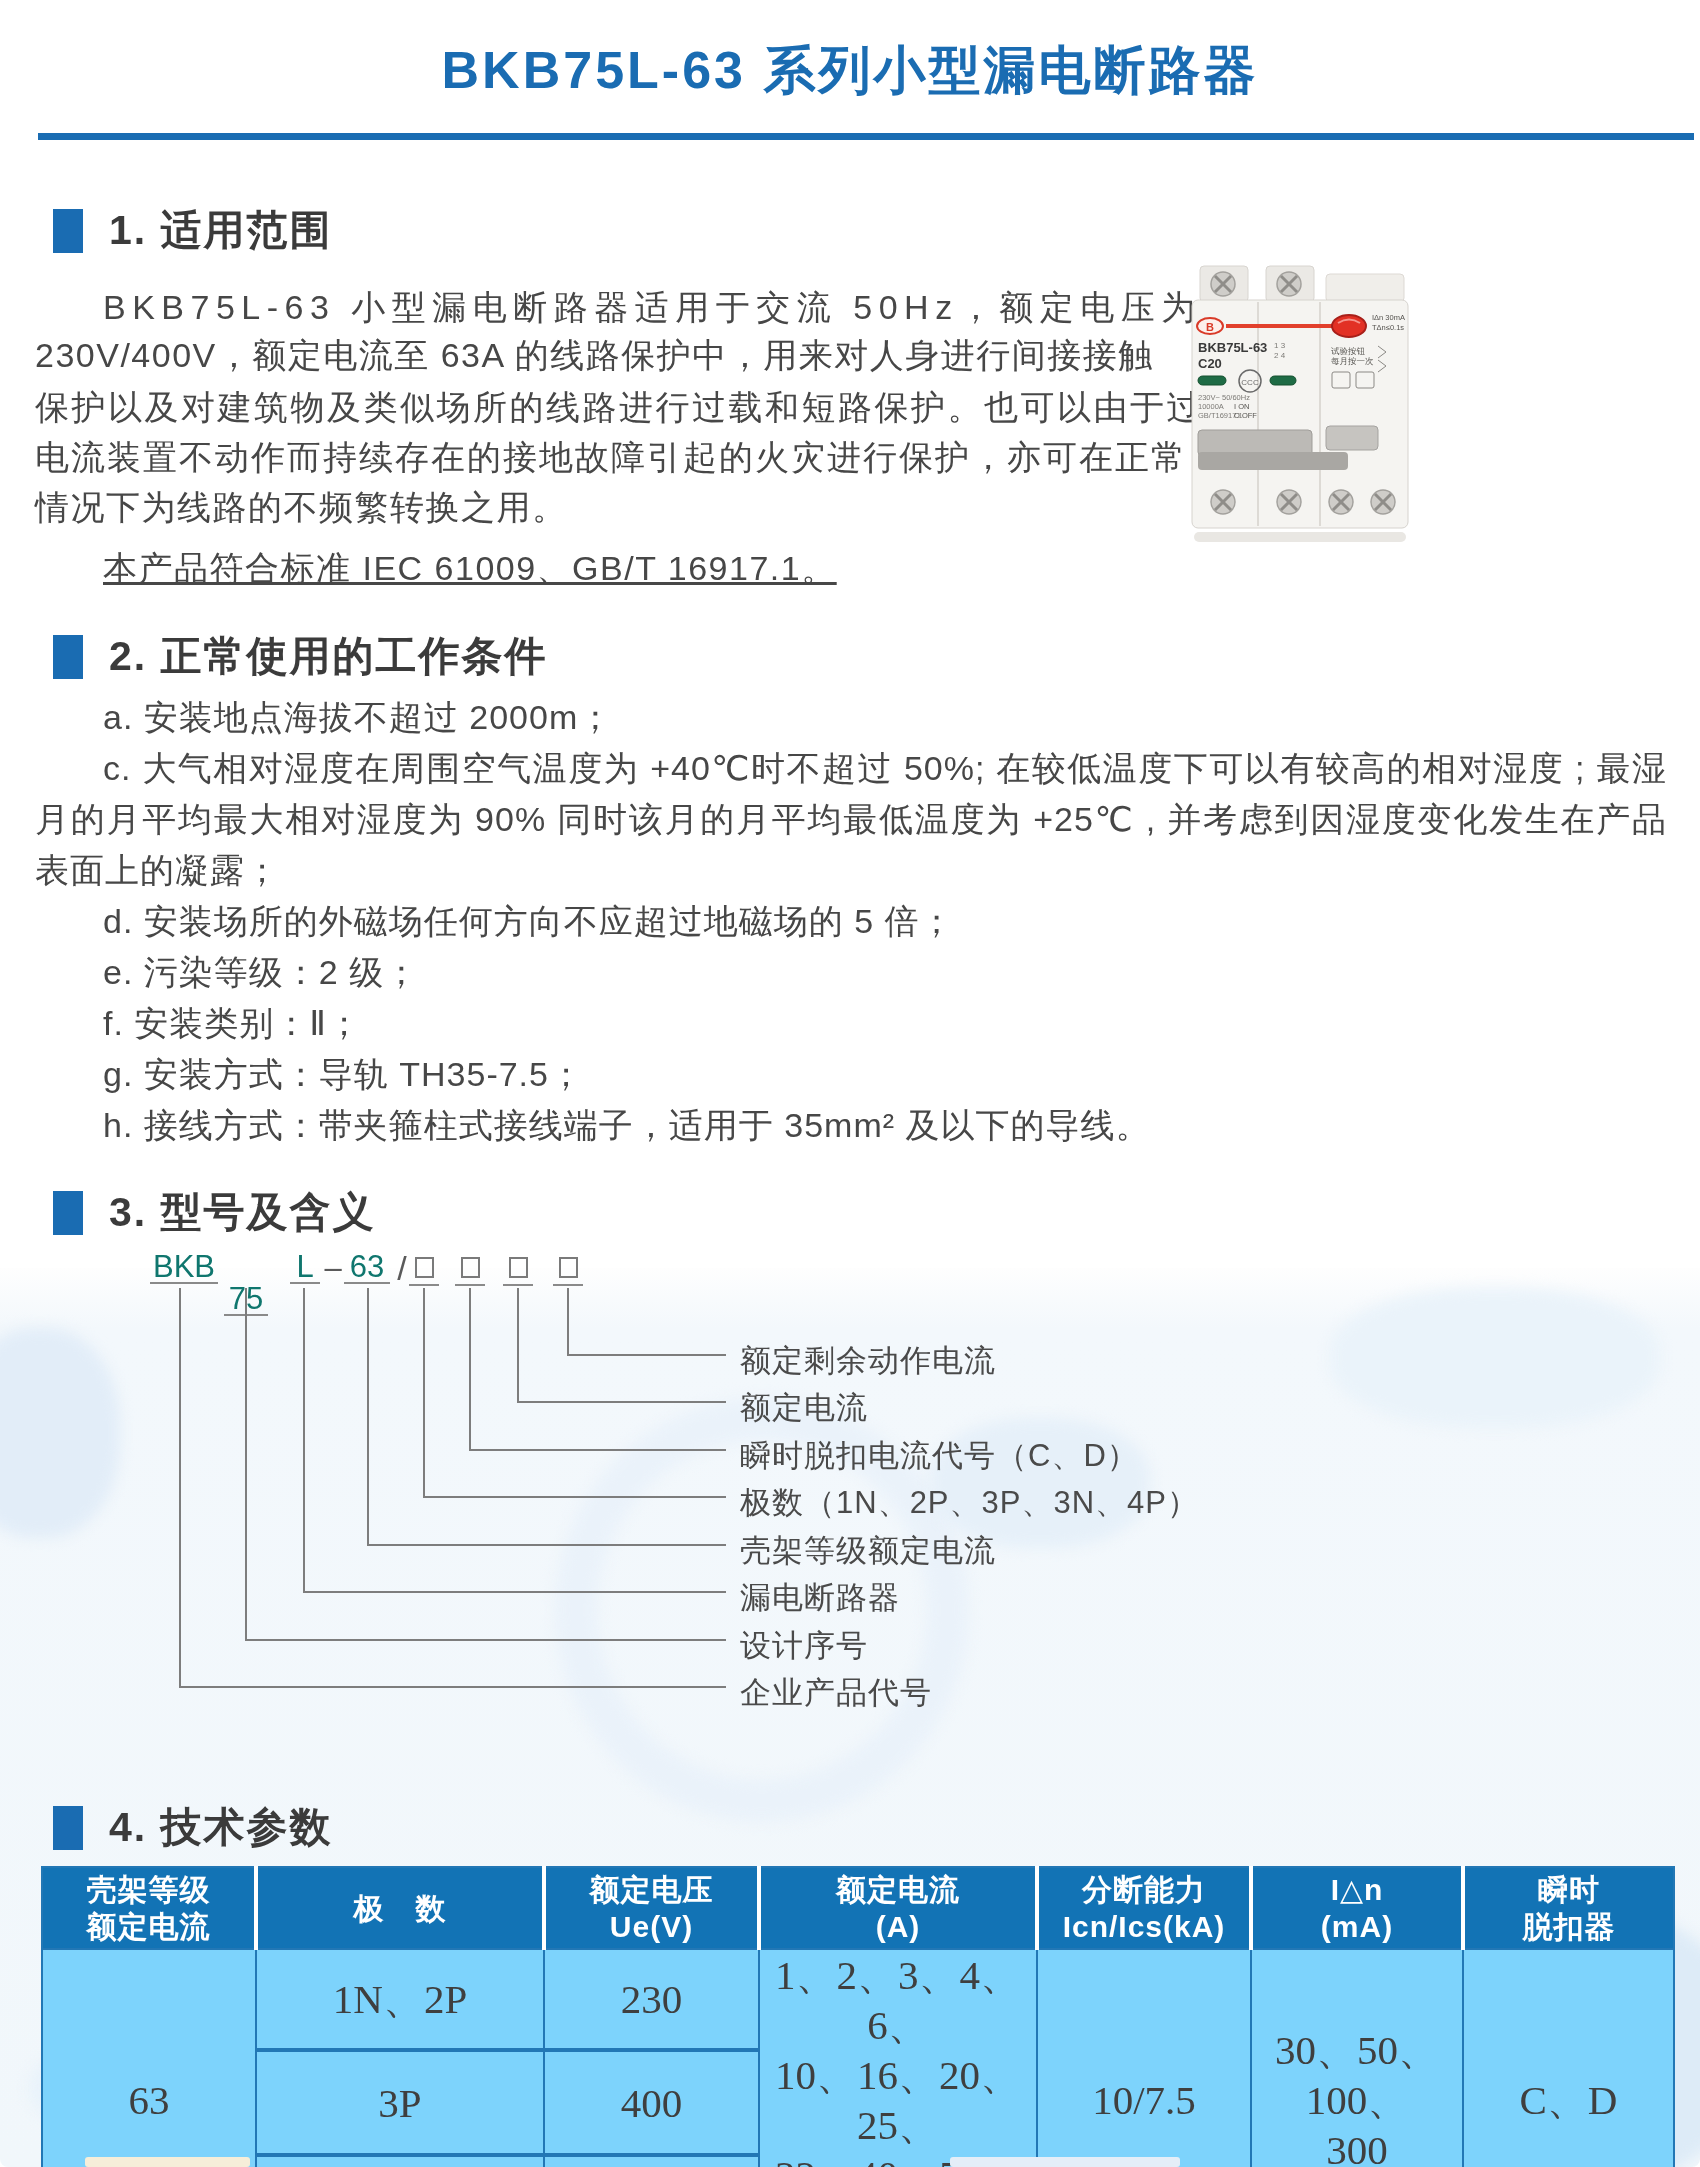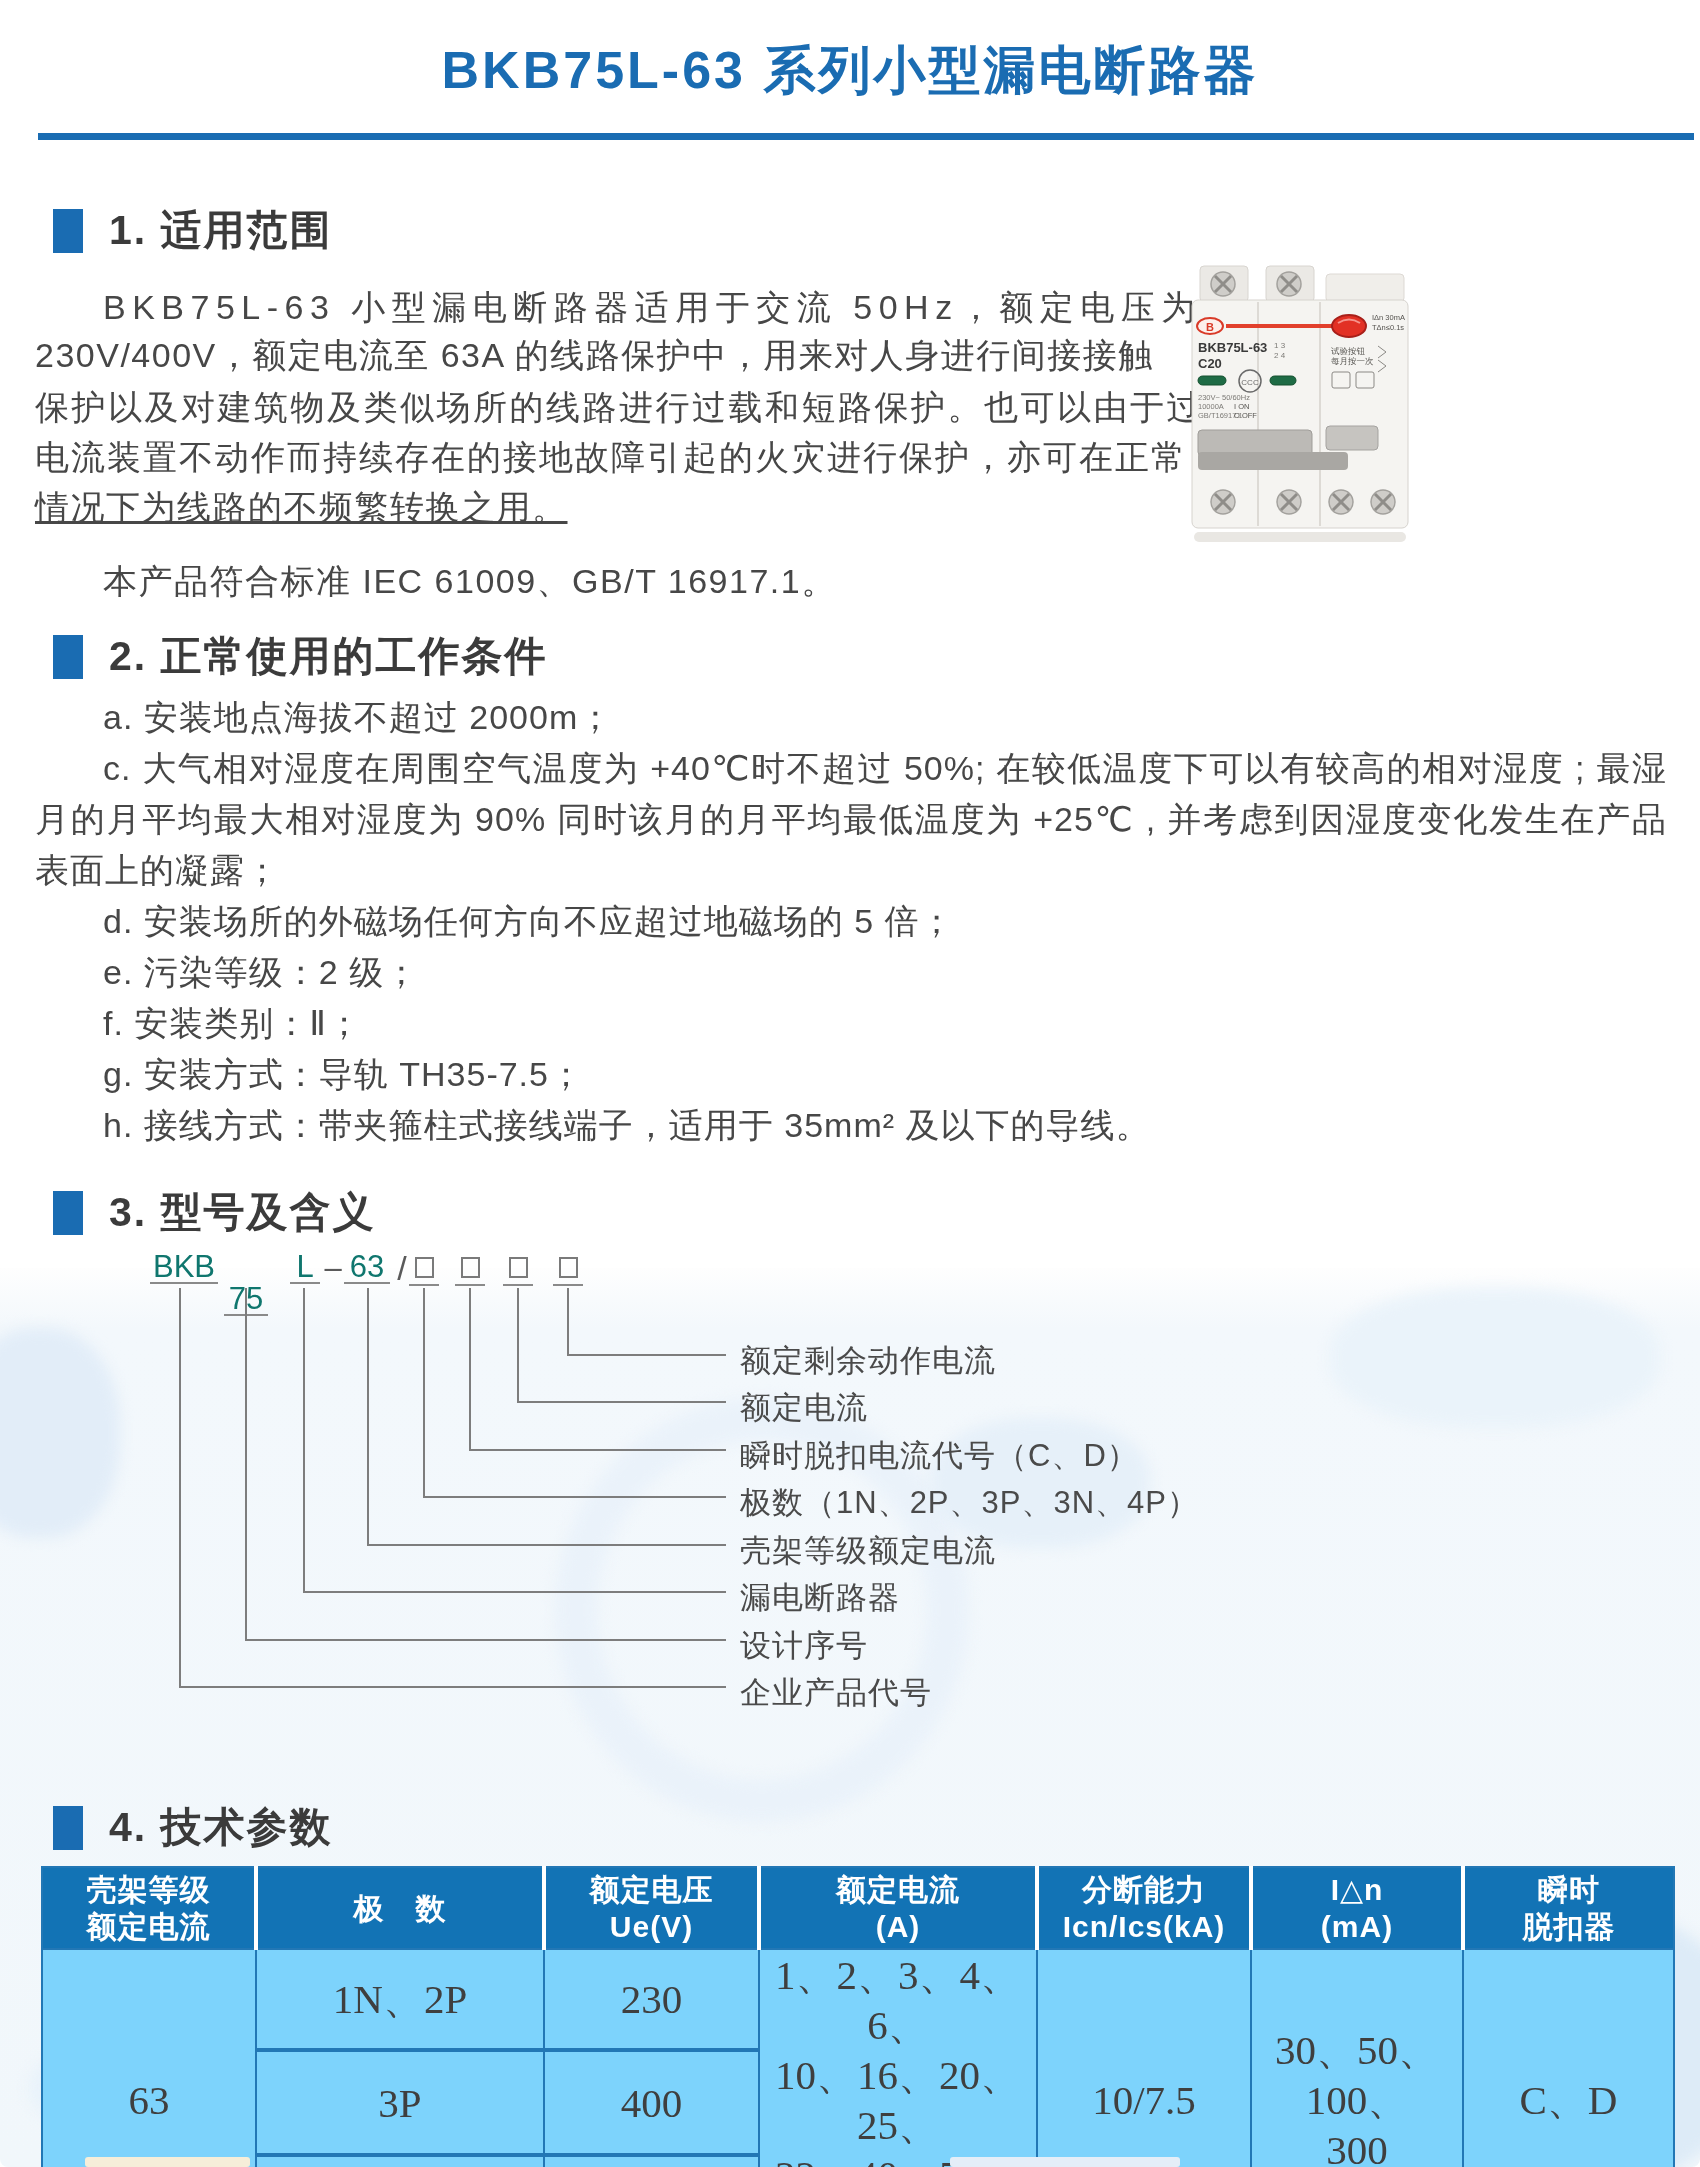--- a/index.html
+++ b/index.html
@@ -80,22 +80,22 @@
 
   <div class="sec-head" id="head1">
     <span class="sq"></span>
     <span class="txt">1. 适用范围</span>
   </div>
 
   <div class="intro-line indent" style="top:282px;letter-spacing:6.5px;">BKB75L-63 小型漏电断路器适用于交流 50Hz，额定电压为</div>
   <div class="intro-line" style="top:330px;">230V/400V，额定电流至 63A 的线路保护中，用来对人身进行间接接触</div>
   <div class="intro-line" style="top:432px;letter-spacing:2px;">电流装置不动作而持续存在的接地故障引起的火灾进行保护，亦可在正常</div>
   <div class="intro-line" style="top:382px;letter-spacing:2.5px;">保护以及对建筑物及类似场所的线路进行过载和短路保护。也可以由于过</div>
-  <div class="intro-line" style="top:482px;text-decoration:underline;">情况下为线路的不频繁转换之用。</div>
-  <div class="intro-line indent" style="top:556px;">本产品符合标准 IEC 61009、GB/T 16917.1。</div>
+  <div class="intro-line" style="top:482px;">情况下为线路的不频繁转换之用。</div>
+  <div class="intro-line indent" style="top:543px;text-decoration:underline;">本产品符合标准 IEC 61009、GB/T 16917.1。</div>
 
   <svg class="breaker" viewBox="0 0 228 290">
     <rect x="8" y="272" width="212" height="10" rx="5" fill="#e9e7e3"></rect>
     <rect x="14" y="6" width="48" height="36" rx="4" fill="#ebe9e5" stroke="#d8d5d0"></rect>
     <rect x="80" y="6" width="48" height="36" rx="4" fill="#ebe9e5" stroke="#d8d5d0"></rect>
     <rect x="140" y="14" width="78" height="28" rx="4" fill="#f0eeea" stroke="#ddd9d4"></rect>
     <rect x="6" y="40" width="216" height="228" rx="6" fill="#f5f4f1" stroke="#d6d3ce"></rect>
     <line x1="72" y1="42" x2="72" y2="266" stroke="#dddad5" stroke-width="2"></line>
     <line x1="134" y1="42" x2="134" y2="266" stroke="#dddad5" stroke-width="2"></line>
     <g>

